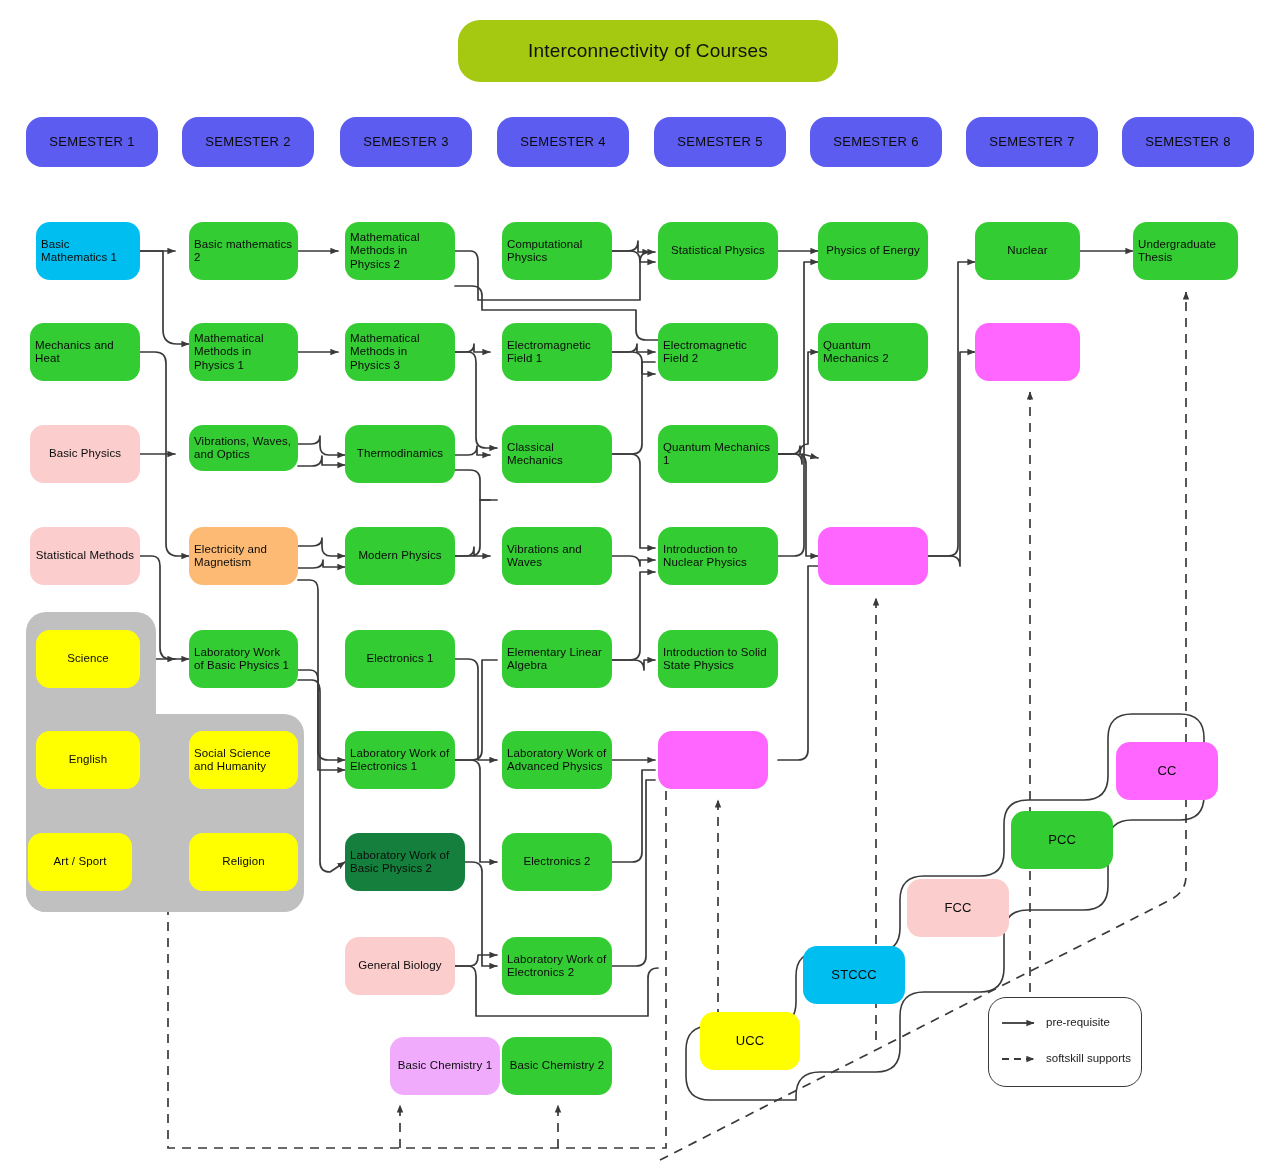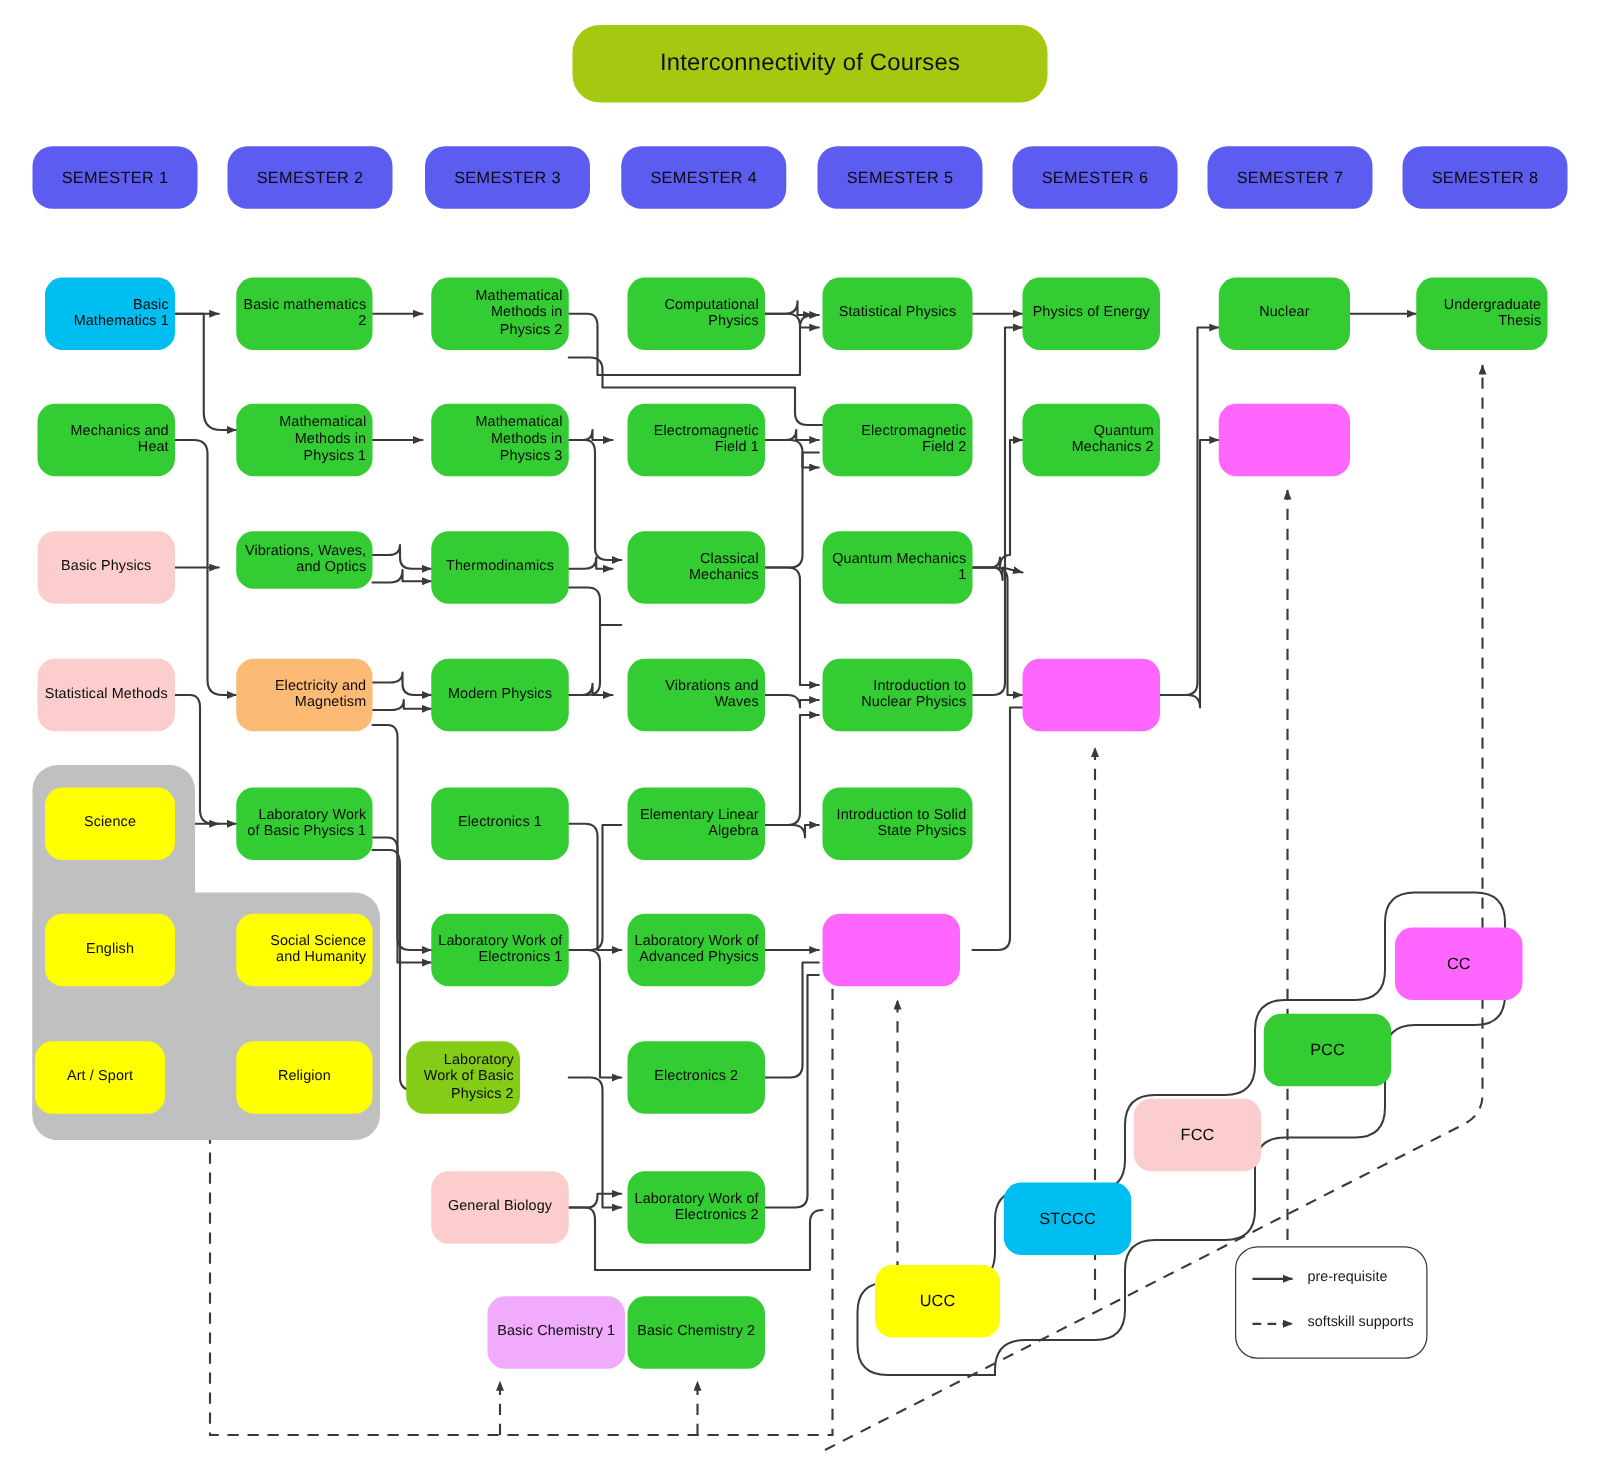--- a/index.html
+++ b/index.html
@@ -6,21 +6,21 @@
   html,body{margin:0;padding:0;background:#ffffff;}
   body{
     font-family:"Liberation Sans","DejaVu Sans",sans-serif;
     width:1281px;height:1168px;position:relative;overflow:hidden;
   }
   #stage{position:absolute;left:0;top:0;width:1281px;height:1168px;}
   #wires{position:absolute;left:0;top:0;width:1281px;height:1168px;pointer-events:none;}
 
   .node{
     position:absolute;box-sizing:border-box;
-    display:flex;align-items:center;justify-content:center;text-align:right;
+    display:flex;align-items:center;justify-content:center;text-align:left;
     border-radius:14px;color:#0b0b0b;line-height:1.15;
     font-size:11.5px;letter-spacing:.1px;padding:2px 5px;
     z-index:3;
   }
   .title-node{
     border-radius:22px;font-size:19px;color:#111;letter-spacing:.2px;
   }
   .sem-node{
     border-radius:16px;font-size:13px;color:#0b0b0b;letter-spacing:.3px;
   }
@@ -153,21 +153,21 @@
   <div class="node" style="left:189px;top:630px;width:109px;height:58px;background:#33CC33;">Laboratory Work of Basic Physics 1</div>
   <div class="node" style="left:189px;top:731px;width:109px;height:58px;background:#FFFF00;">Social Science and Humanity</div>
   <div class="node" style="left:189px;top:833px;width:109px;height:58px;background:#FFFF00;">Religion</div>
 
   <div class="node" style="left:345px;top:222px;width:110px;height:58px;background:#33CC33;">Mathematical Methods in Physics 2</div>
   <div class="node" style="left:345px;top:323px;width:110px;height:58px;background:#33CC33;">Mathematical Methods in Physics 3</div>
   <div class="node" style="left:345px;top:425px;width:110px;height:58px;background:#33CC33;">Thermodinamics</div>
   <div class="node" style="left:345px;top:527px;width:110px;height:58px;background:#33CC33;">Modern Physics</div>
   <div class="node" style="left:345px;top:630px;width:110px;height:58px;background:#33CC33;">Electronics 1</div>
   <div class="node" style="left:345px;top:731px;width:110px;height:58px;background:#33CC33;">Laboratory Work of Electronics 1</div>
-  <div class="node" style="left:325px;top:833px;width:91px;height:58px;background:#84cc16;">Laboratory Work of Basic Physics 2</div>
+  <div class="node" style="left:345px;top:833px;width:120px;height:58px;background:#15803d;">Laboratory Work of Basic Physics 2</div>
   <div class="node" style="left:345px;top:937px;width:110px;height:58px;background:#FBCDCD;">General Biology</div>
   <div class="node" style="left:345px;top:1037px;width:110px;height:58px;background:#f0abfc;margin-left:45px;">Basic Chemistry 1</div>
 
   <div class="node" style="left:502px;top:222px;width:110px;height:58px;background:#33CC33;">Computational Physics</div>
   <div class="node" style="left:502px;top:323px;width:110px;height:58px;background:#33CC33;">Electromagnetic Field 1</div>
   <div class="node" style="left:502px;top:425px;width:110px;height:58px;background:#33CC33;">Classical Mechanics</div>
   <div class="node" style="left:502px;top:527px;width:110px;height:58px;background:#33CC33;">Vibrations and Waves</div>
   <div class="node" style="left:502px;top:630px;width:110px;height:58px;background:#33CC33;">Elementary Linear Algebra</div>
   <div class="node" style="left:502px;top:731px;width:110px;height:58px;background:#33CC33;">Laboratory Work of Advanced Physics</div>
   <div class="node" style="left:502px;top:833px;width:110px;height:58px;background:#33CC33;">Electronics 2</div>

